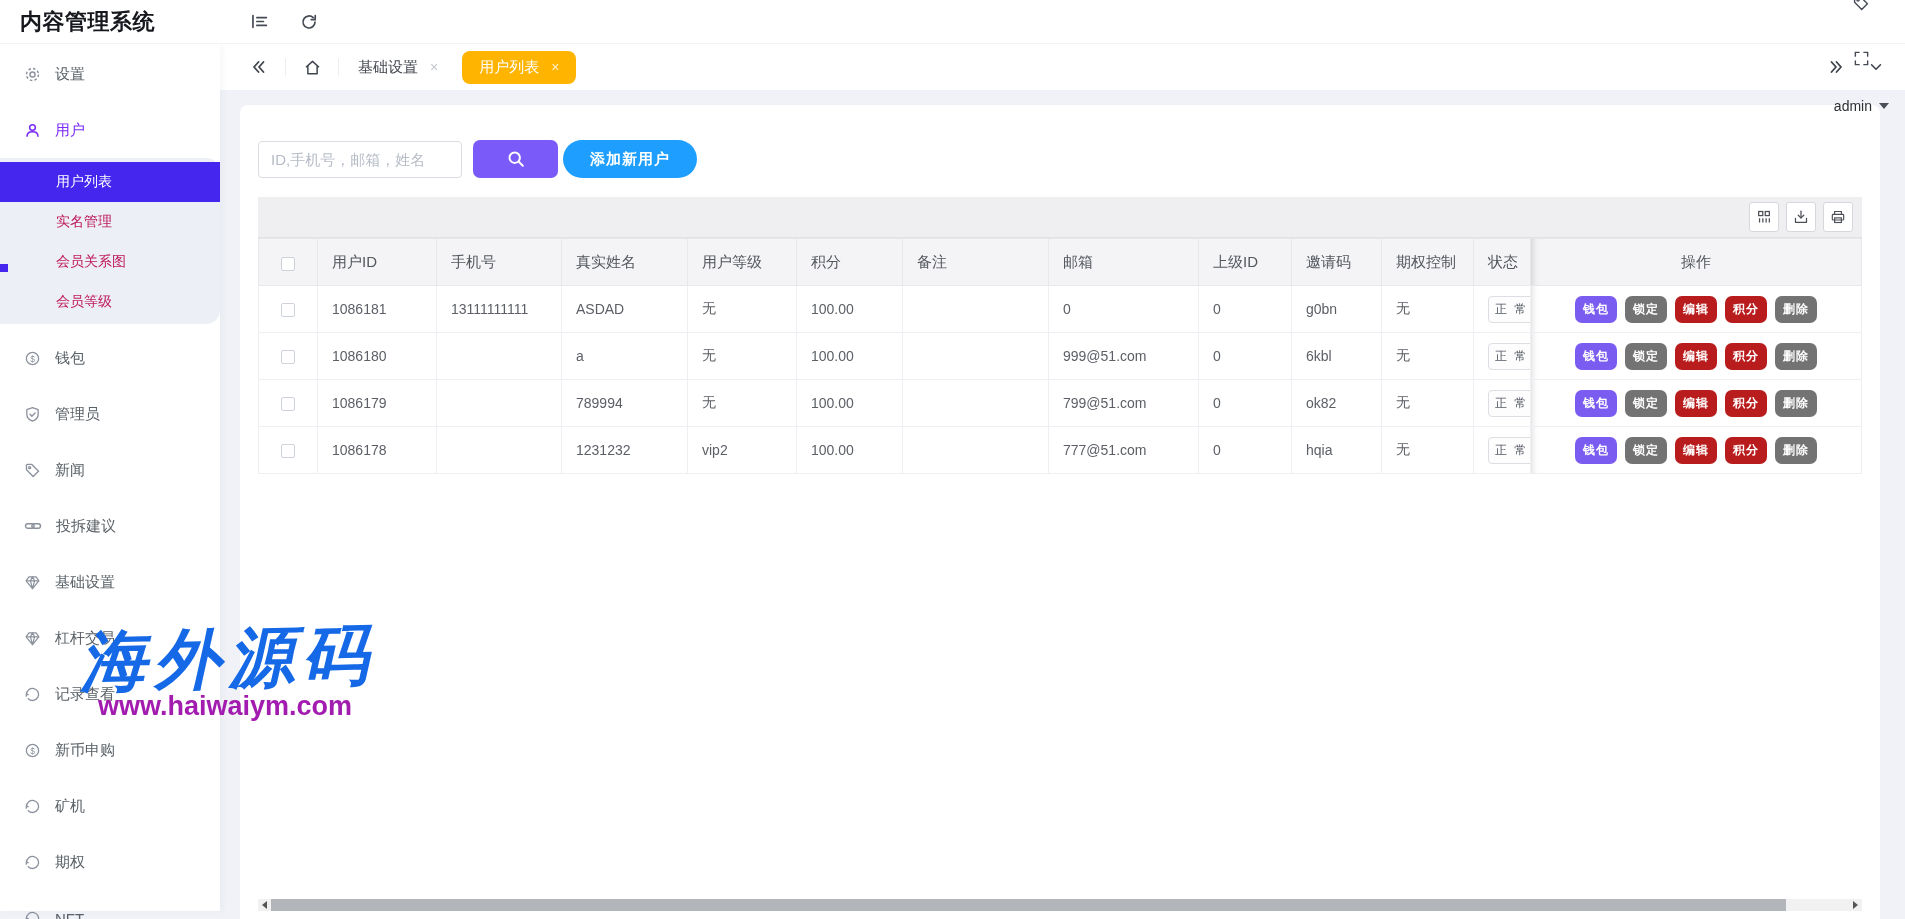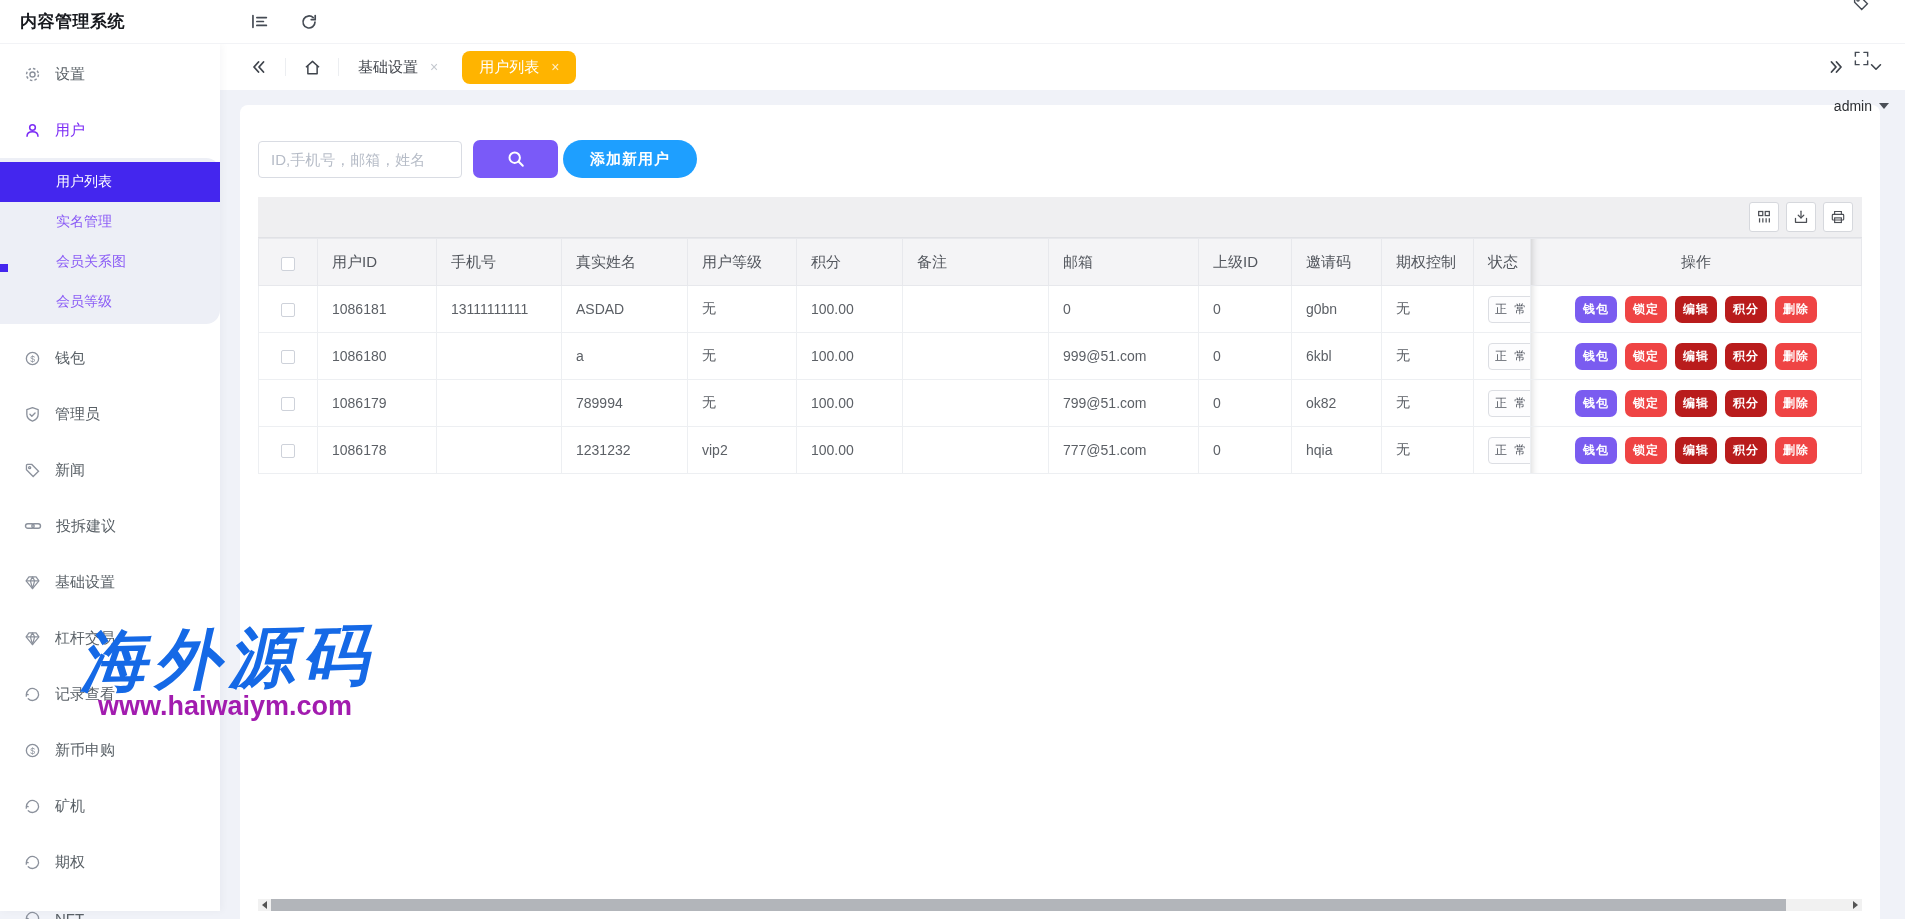--- a/index.html
+++ b/index.html
@@ -6,21 +6,21 @@
   html,body { width:1905px; height:919px; overflow:hidden; }
   body {
     font-family:"Liberation Sans","DejaVu Sans",sans-serif;
     background:#f0f2f8; position:relative; color:#5c6066;
   }
   svg { display:block; }
 
   
   .topbar { position:absolute; top:0; left:0; width:1905px; height:44px; background:#fff;
             display:flex; align-items:center; z-index:30; border-bottom:1px solid #f2f3f6;}
-  .brand { width:220px; padding-left:20px; font-size:17px; font-weight:bold; color:#16181d; letter-spacing:.5px;}
+  .brand { width:220px; padding-left:20px; font-size:22px; font-weight:bold; color:#16181d; letter-spacing:.5px;}
   .tb-icon { width:34px; height:34px; display:flex; align-items:center; justify-content:center;
              color:#454b54; cursor:pointer; }
   .tb-left { display:flex; gap:16px; margin-left:22px; }
   .tb-right { margin-left:auto; display:flex; align-items:center; gap:22px; padding-right:16px;flex-direction:column; }
   .user-dd { display:flex; align-items:center; gap:7px; font-size:14px; color:#2b2e33; cursor:pointer;}
   .caret-down { width:0; height:0; border-left:5px solid transparent; border-right:5px solid transparent;
                 border-top:6px solid #4a4f57; }
 
   
   .tabbar { position:absolute; top:44px; left:220px; right:0; height:46px; background:#fff;
@@ -40,21 +40,21 @@
   .sidebar { position:absolute; top:44px; left:0; width:220px; bottom:8px; background:#fff; z-index:25;
              box-shadow:2px 0 8px rgba(29,35,41,.04); }
   .menu-item { height:56px; display:flex; align-items:center; gap:14px; padding-left:24px;
                font-size:15px; color:#596066; cursor:pointer; }
   .menu-item .mi-icon { color:#8b919c; }
   .menu-item.active-parent { color:#7b2cf5; }
   .menu-item.active-parent .mi-icon { color:#7b2cf5; }
   .menu-item:first-child { margin-top:2px; }
   .submenu { background:#edeff6; border-radius:0 14px 14px 0; padding:4px 0 2px; position:relative; }
   .submenu-item { height:40px; display:flex; align-items:center; padding-left:56px;
-                  font-size:14px; color:#8b5cf6; cursor:pointer; }
+                  font-size:14px; color:#be185d; cursor:pointer; }
   .submenu-item.active { background:#4426ee; color:#fff; }
   .notch { position:absolute; left:0; top:106px; width:8px; height:8px; background:#4426ee; }
   .menu-group2 { margin-top:6px; }
 
   
   .main-card { position:absolute; top:105px; left:240px; right:25px; bottom:0; background:#fff;
                border-radius:8px 8px 0 0; z-index:5; padding:35px 18px 0; }
 
   .search-row { display:flex; align-items:center; }
   .search-input { width:204px; height:37px; border:1px solid #d9dce3; border-radius:4px;
@@ -81,21 +81,21 @@
   .data-table th.c-check, .data-table td.c-check { text-align:center; padding:0; }
   .data-table th.c-op { text-align:center; padding:0; box-shadow:inset 9px 0 9px -9px rgba(0,0,0,.22); }
   .data-table td.c-op { text-align:center; padding:0; box-shadow:inset 9px 0 9px -9px rgba(0,0,0,.18); }
   .checkbox { display:inline-block; width:14px; height:14px; border:1px solid #ced2da;
               border-radius:2px; background:#fff; vertical-align:middle; cursor:pointer; }
   .badge-status { display:inline-block; border:1px solid #dcdee3; border-radius:4px; padding:4px 6px;
                   font-size:12px; color:#545962; background:#fdfdfe; letter-spacing:2px; }
   .act { display:inline-block; border-radius:7px; padding:5px 8px; font-size:12px; font-weight:bold;
          color:#fff; margin:0 4px; cursor:pointer; letter-spacing:1px;}
   .act-purple { background:#7a5cf0; }
-  .act-red    { background:#ef4444; }
+  .act-red    { background:#737373; }
   .act-amber  { background:#b91c1c; }
 
   
   .hscroll { position:absolute; left:18px; right:18px; bottom:8px; height:12px; display:flex; }
   .hs-arrow { width:13px; background:#f1f1f1; display:flex; align-items:center; justify-content:center; cursor:pointer;}
   .tri-l { width:0; height:0; border-top:4px solid transparent; border-bottom:4px solid transparent;
            border-right:5px solid #555; }
   .tri-r { width:0; height:0; border-top:4px solid transparent; border-bottom:4px solid transparent;
            border-left:5px solid #555; }
   .hs-track { flex:1; background:#f1f1f1; position:relative; }

